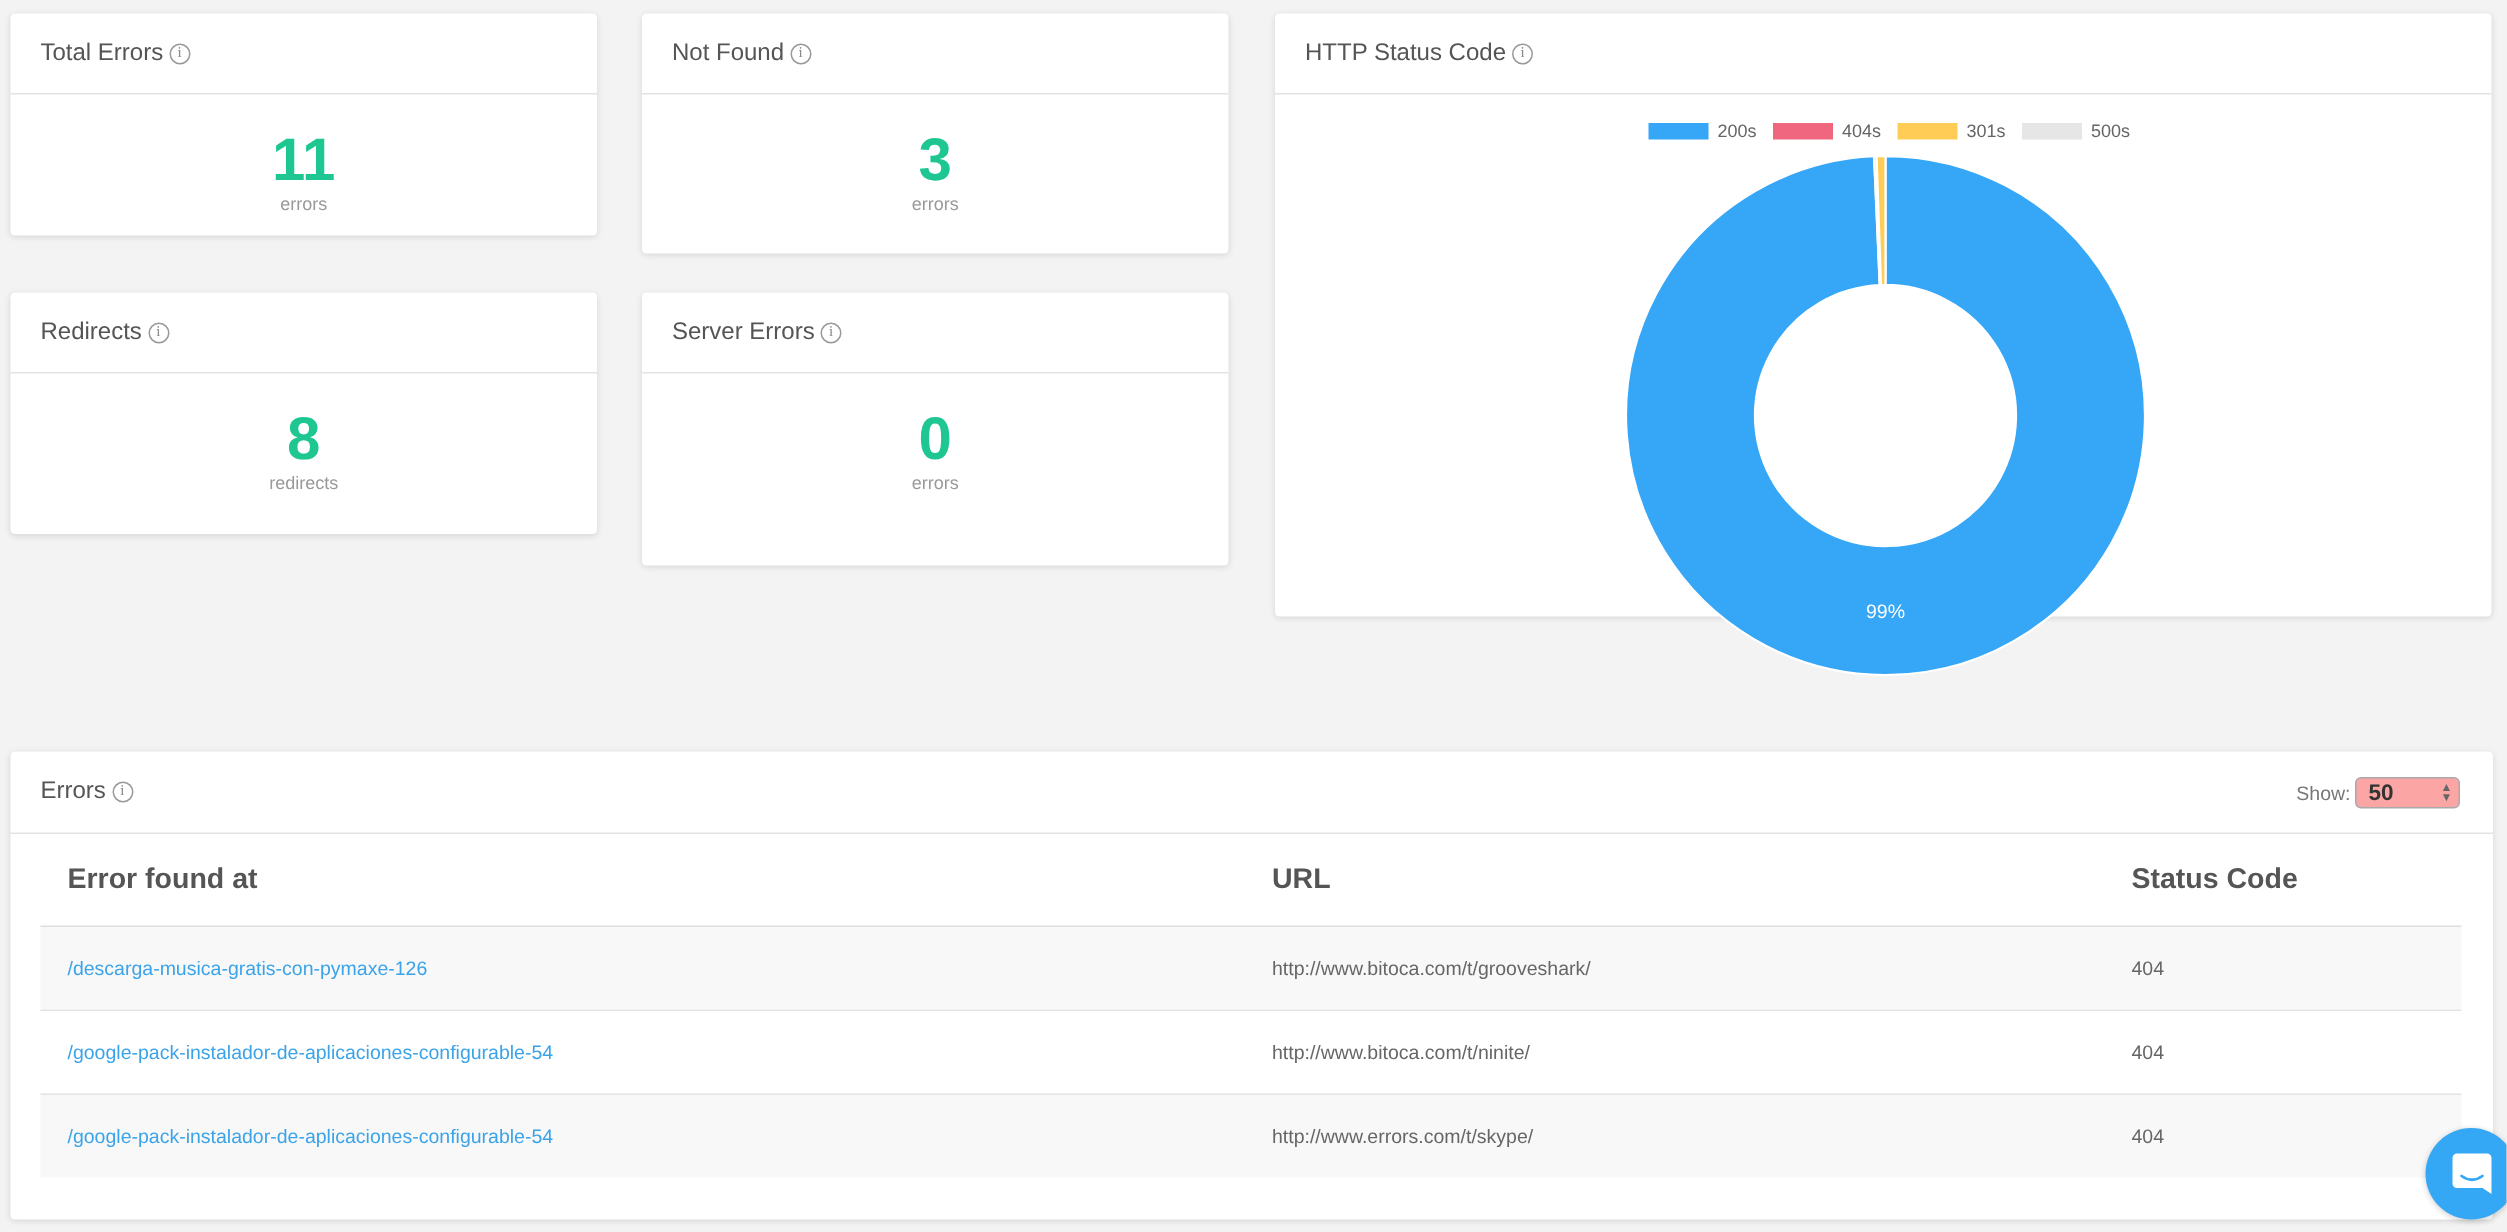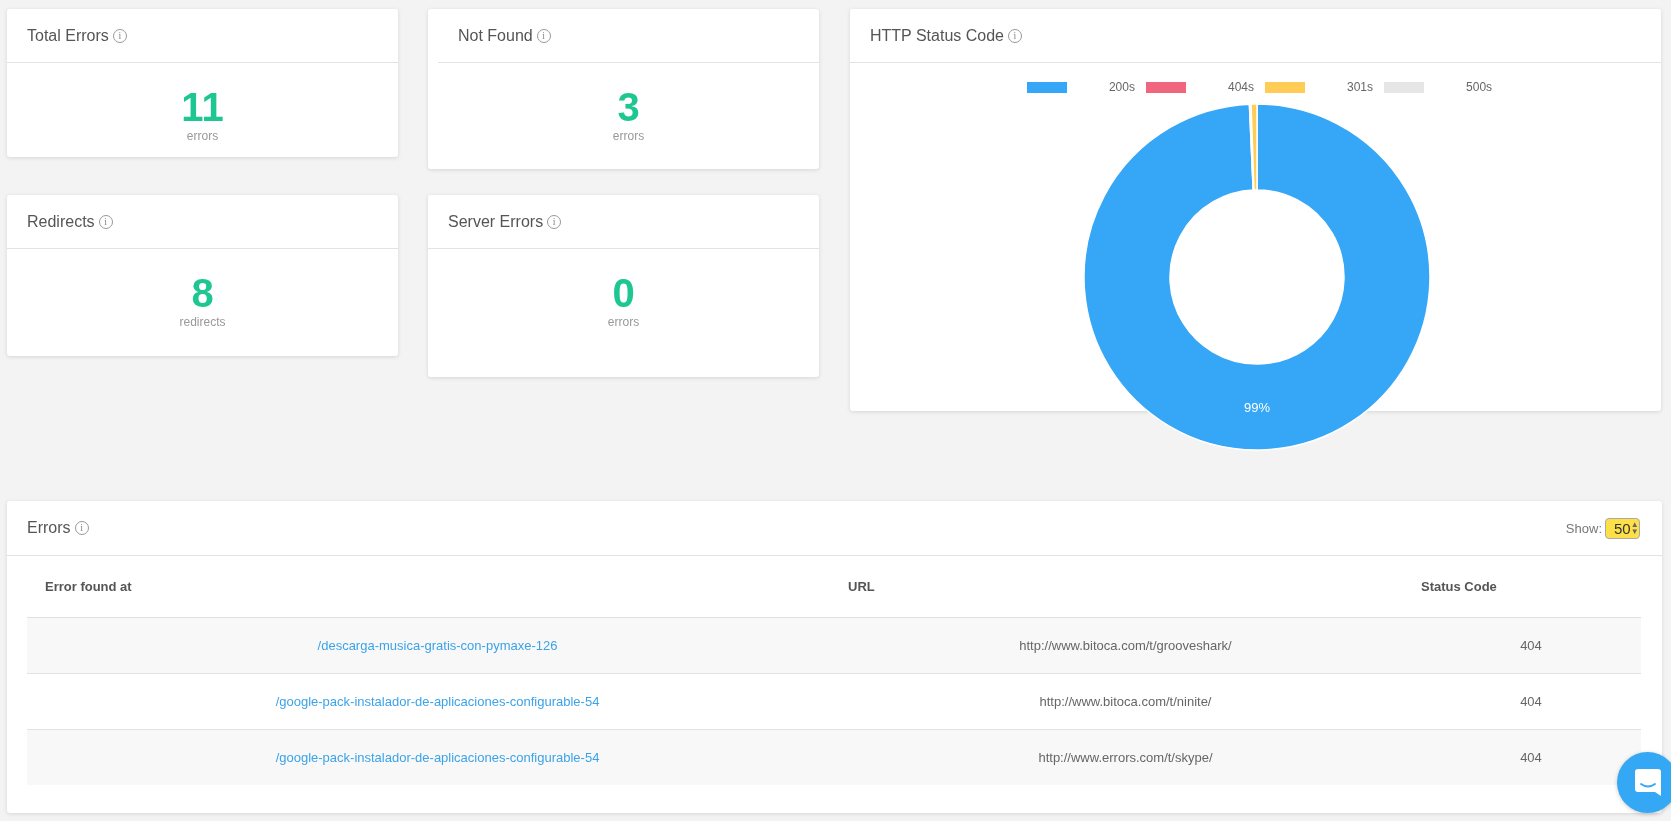--- a/index.html
+++ b/index.html
@@ -49,87 +49,87 @@
     color: #1ec792;
     line-height: 44px;
     font-weight: 700;
   }
   .stat-unit {
     font-size: 12px;
     color: #999;
     margin-top: 0px;
   }
   #card-total { left: 7px; top: 9px; width: 391px; height: 148px; }
-  #card-notfound { left: 428px; top: 9px; width: 391px; height: 160px; padding-left: 10px; }
+  #card-notfound { left: 428px; top: 9px; width: 391px; height: 160px; }
   #card-redirects { left: 7px; top: 195px; width: 391px; height: 161px; }
   #card-server { left: 428px; top: 195px; width: 391px; height: 182px; }
   #card-chart { left: 850px; top: 9px; width: 811px; height: 402px; }
   #card-errors { left: 7px; top: 501px; width: 1655px; height: 312px; }
 
   .legend {
     position: absolute;
     top: 71px;
     left: 0; right: 0;
     display: flex;
     justify-content: center;
     gap: 11px;
     font-size: 12px;
     color: #666;
     padding-left: 8px;
   }
-  .legend-item { display: flex; align-items: center; gap: 36px; }
+  .legend-item { display: flex; align-items: center; }
   .legend-swatch { width: 40px; height: 11px; margin-right: 6px; }
   #donut { position: absolute; left: 0; top: 0; }
 
   .errors-header {
     height: 55px;
     border-bottom: 1px solid #e3e3e3;
     display: flex;
     align-items: center;
     justify-content: space-between;
     padding: 0 22px 0 20px;
   }
   .errors-title { font-size: 16px; color: #555; display: flex; align-items: center; }
   .show-wrap { display: flex; align-items: center; font-size: 13px; color: #777; }
   .show-select {
     margin-left: 3px;
-    width: 35px; height: 21px;
+    width: 70px; height: 21px;
     border: 1px solid #aaa;
     border-radius: 4px;
     display: flex; align-items: center; justify-content: space-between;
     padding: 0 4px 0 8px;
     font-size: 15px;
     color: #333;
-    background: #fde047;
+    background: #fca5a5;
+    font-weight: bold;
   }
   .updown { font-size: 8px; line-height: 7px; color: #666; display: flex; flex-direction: column; }
 
   table {
     position: absolute;
     left: 20px;
     top: 56px;
     width: 1614px;
     border-collapse: collapse;
   }
   th {
     text-align: left;
-    font-size: 13px;
+    font-size: 19px;
     font-weight: bold;
     color: #555;
     height: 60px;
     padding-left: 18px;
     border-bottom: 1px solid #e0e0e0;
   }
   td {
     height: 56px;
     font-size: 13px;
     color: #666;
     padding-left: 18px;
     border-bottom: 1px solid #e3e3e3;
-    text-align: center;
   }
   tr.row:nth-child(odd) td { background: #f8f8f8; }
   tr.row:last-child td { border-bottom: none; }
   .link { color: #3ba3e8; text-decoration: none; }
   .col1 { width: 803px; }
   .col2 { width: 573px; }
 
   .chat-fab {
     position: absolute;
     left: 1617px; top: 752px;

